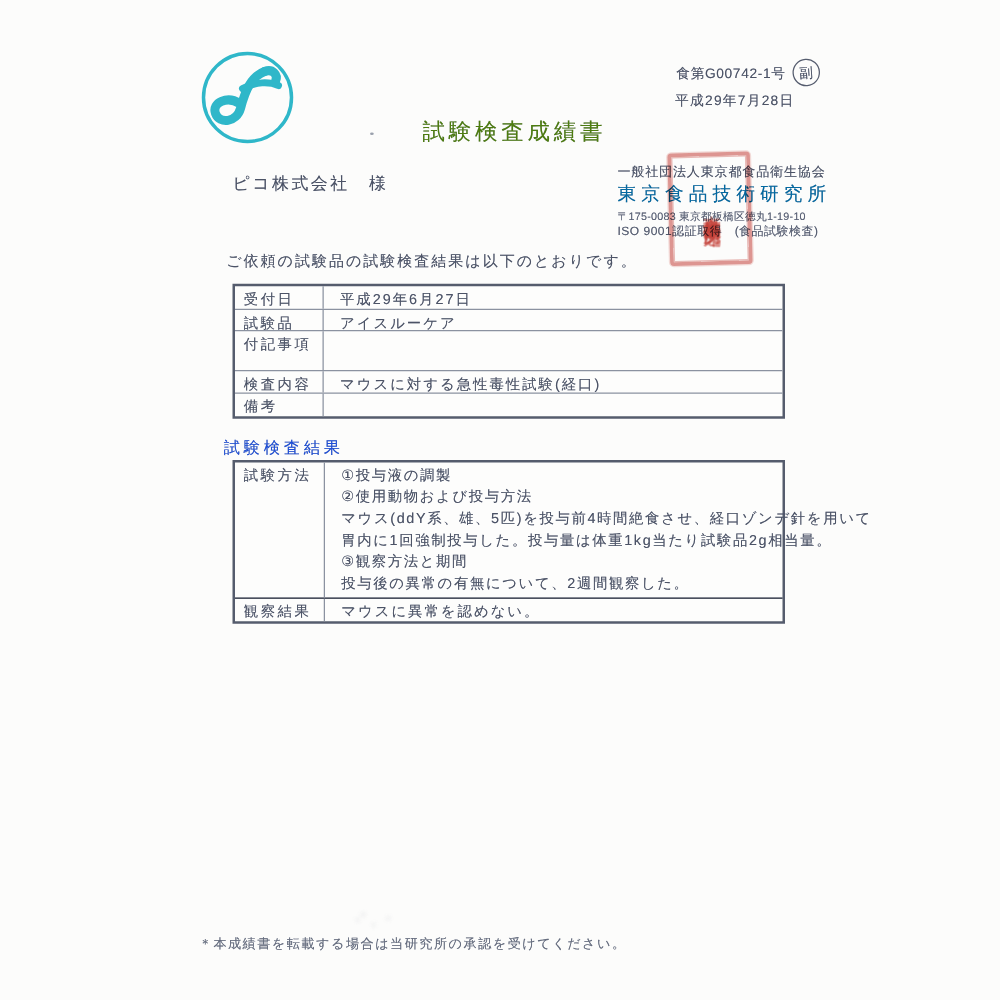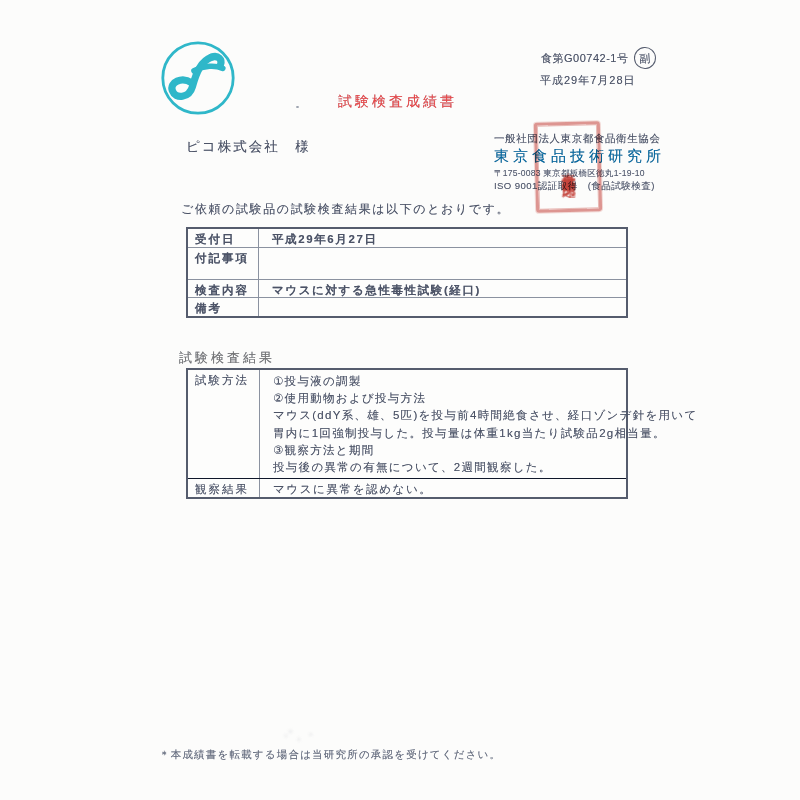--- a/index.html
+++ b/index.html
@@ -14,21 +14,21 @@
 
   
   .logo{left:158px; top:38px; width:80px; height:80px;}
   .docnum{left:541px; top:47px; font-size:11px; letter-spacing:.5px; display:flex; align-items:center; gap:6px;text-align:center;}
   .copy-seal{
     width:20px; height:20px; border:1.4px solid #555c6e; border-radius:50%;
     display:flex; align-items:center; justify-content:center;
     font-size:11px; transform:rotate(-4deg);
   }
   .docdate{left:540px; top:73px; font-size:11px; letter-spacing:1px;}
-  .title{left:338px; top:93px; font-size:14px; letter-spacing:3px; color:#ef4444; font-weight:500;}
+  .title{left:338px; top:93px; font-size:18px; letter-spacing:3px; color:#4d7c0f; font-weight:500;}
   .title-dot{left:296px; top:106px; width:3px; height:2px; background:#9aa0ac; border-radius:50%;}
 
   
   .recipient{left:186px; top:138px; font-size:13.5px; letter-spacing:2px;}
   .org{left:494px; top:133px; width:190px; line-height:1;}
   .org .l1{font-size:10.5px; letter-spacing:.6px; margin-bottom:4px;}
   .org .l2{font-size:15px; letter-spacing:4px; font-weight:500; color:#0369a1; margin-bottom:6px;}
   .org .l3{font-size:8.6px; letter-spacing:.2px; margin-bottom:4px; color:#5a6174;}
   .org .l4{font-size:9.6px; letter-spacing:.4px; color:#545b6e;}
 
@@ -45,31 +45,31 @@
     writing-mode:vertical-rl; text-orientation:upright;
     font-size:14px; line-height:1.25; letter-spacing:1px;
     color:rgba(198,66,58,.62); filter:blur(.6px);
     font-family:"Liberation Serif","DejaVu Serif",serif; font-weight:bold;
   }
 
   .intro{left:181px; top:201px; font-size:12px; letter-spacing:1.6px;}
 
   
   .tbl{border:2px solid #555c6d; background:rgba(255,255,255,.4);}
-  .tbl1{left:186px; top:227px; width:438px;font-weight:bold;}
+  .tbl1{left:186px; top:227px; width:438px;}
   .trow{display:flex; border-top:1px solid #8b92a0;}
   .trow:first-child{border-top:none;}
   .tlabel{
     width:61px; flex:0 0 61px; border-right:1px solid #8b92a0;
     padding:3px 2px 0 7px; font-size:11.5px; letter-spacing:2px;
   }
   .tvalue{flex:1; padding:3px 4px 0 13px; font-size:11.5px; letter-spacing:1.6px;}
   .h18{height:18px;} .h16{height:16px;} .h31{height:31px;} .h17{height:17px;}
 
-  .section-heading{left:179px; top:349px; font-size:13px; letter-spacing:3px; color:#737373;}
+  .section-heading{left:179px; top:349px; font-size:13px; letter-spacing:3px; color:#1d4ed8;}
 
   .tbl2{left:186px; top:368px; width:438px;}
   .tbl2 .tlabel{flex:0 0 62px; width:62px;}
   .method-row{display:flex;}
   .method-lines{flex:1; padding:3px 4px 2px 13px;}
   .mline{font-size:11.5px; letter-spacing:1.3px; line-height:17.2px; white-space:nowrap;}
   .result-row{display:flex; border-top:1px solid #0f172a; height:18px;}
 
   
   .footer-note{left:159px; top:748px; font-size:10.5px; letter-spacing:1.2px; color:#666d7e;}
@@ -117,20 +117,24 @@
     <div class="stamp-text">東京食品技術研究所之印</div>
   </div>
 
   <div class="abs intro soft">ご依頼の試験品の試験検査結果は以下のとおりです。</div>
 
   <div class="abs tbl tbl1">
     <div class="trow h18">
       <div class="tlabel soft">受付日</div>
       <div class="tvalue soft">平成29年6月27日</div>
     </div>
+    <div class="trow h16">
+      <div class="tlabel soft">試験品</div>
+      <div class="tvalue soft">アイスルーケア</div>
+    </div>
     <div class="trow h31">
       <div class="tlabel soft">付記事項</div>
       <div class="tvalue soft"></div>
     </div>
     <div class="trow h17">
       <div class="tlabel soft">検査内容</div>
       <div class="tvalue soft">マウスに対する急性毒性試験(経口)</div>
     </div>
     <div class="trow h18">
       <div class="tlabel soft">備考</div>

